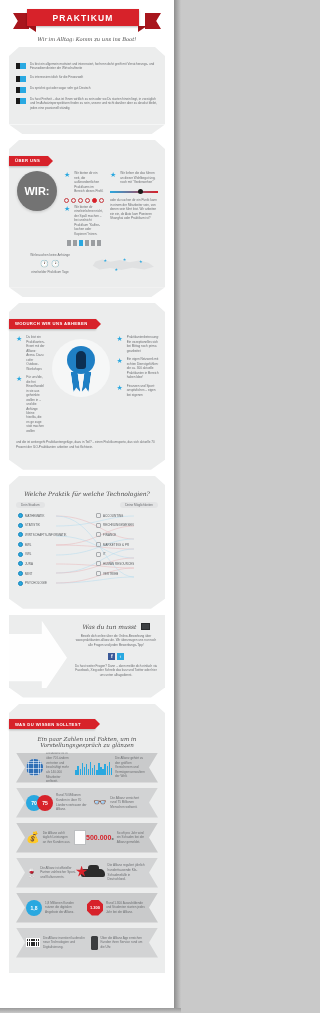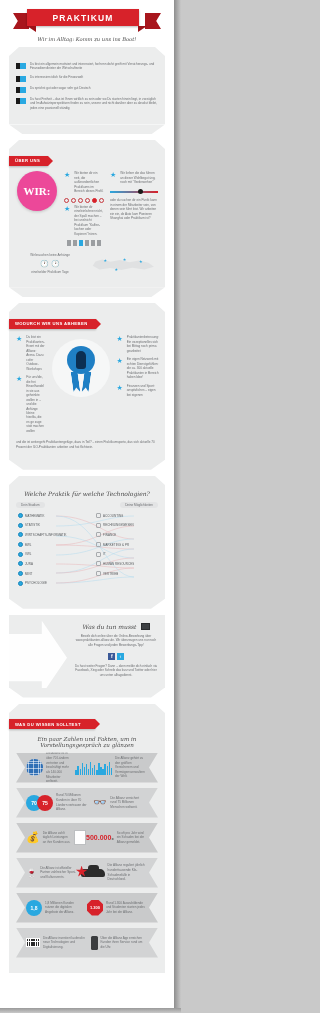--- a/index.html
+++ b/index.html
@@ -88,21 +88,21 @@
 
   
   .bigcircle {
     width: 40px; height: 40px; border-radius: 50%;
     background: #29a8e0;
     display:flex; align-items:center; justify-content:center;
     color: #fff; font-size: 11px; font-weight: bold;
     margin: 0 auto;
     box-shadow: 0 1px 3px rgba(0,0,0,.18);
   }
-  .bigcircle.wir { background: #ec4899; font-family: Liberation Serif, serif; }
+  .bigcircle.wir { background: #737373; }
 
   
   .blist { margin-top: 7px; }
   .bitem { display: flex; gap: 4px; margin-bottom: 4px; align-items: flex-start; }
   .bicon {
     flex: 0 0 10px; height: 6px; margin-top: 1px;
     background: linear-gradient(to right,#1a1a1a 45%,#2aa9e2 45%);
   }
   .btext { font-size: 3.1px; line-height: 1.45; color: #6d6f72; flex: 1; }
 

